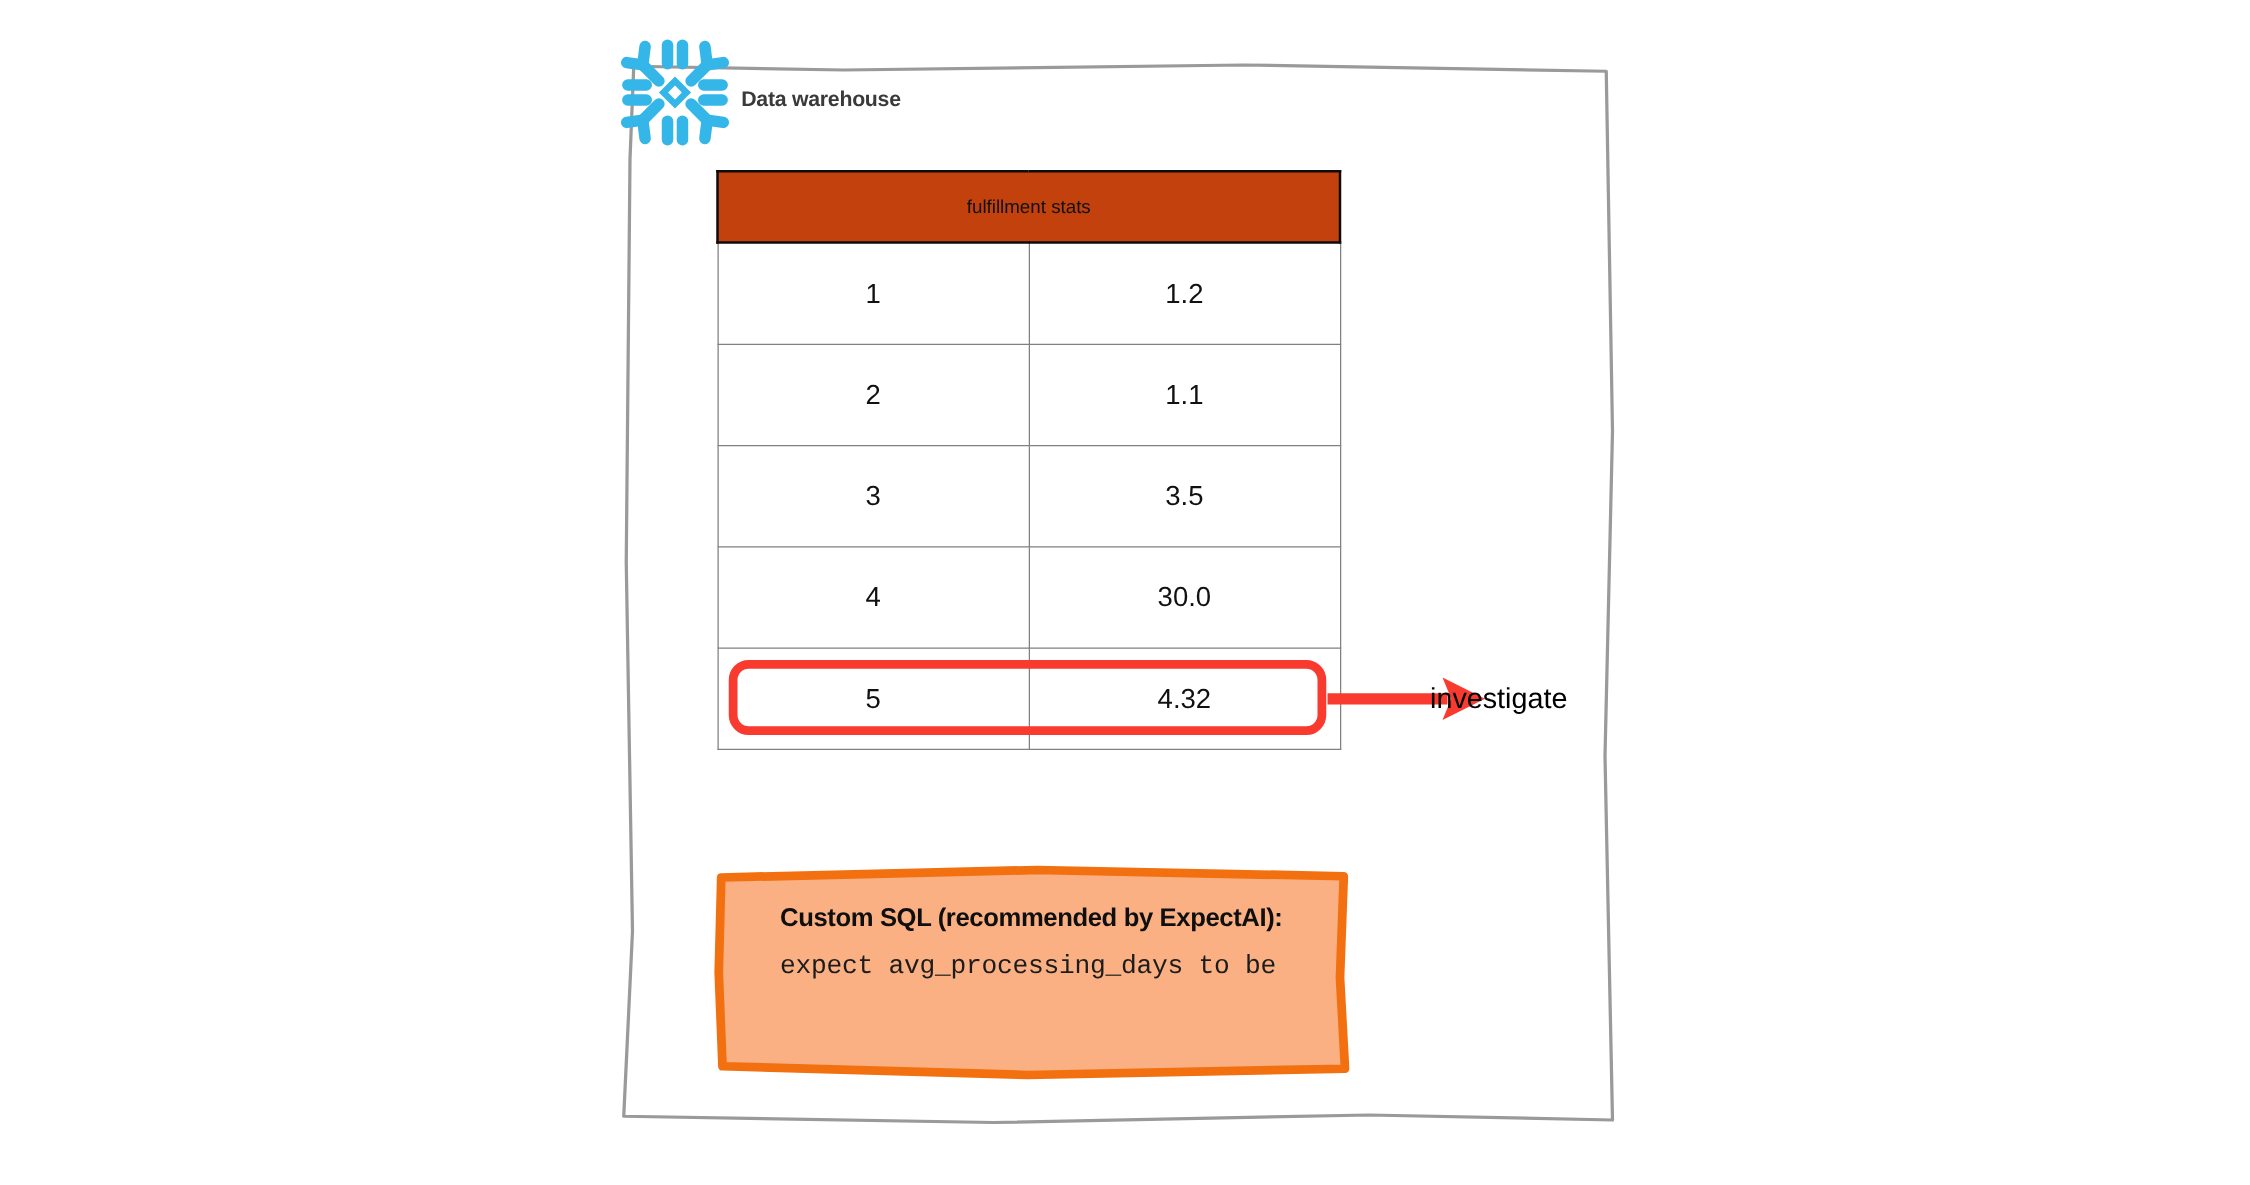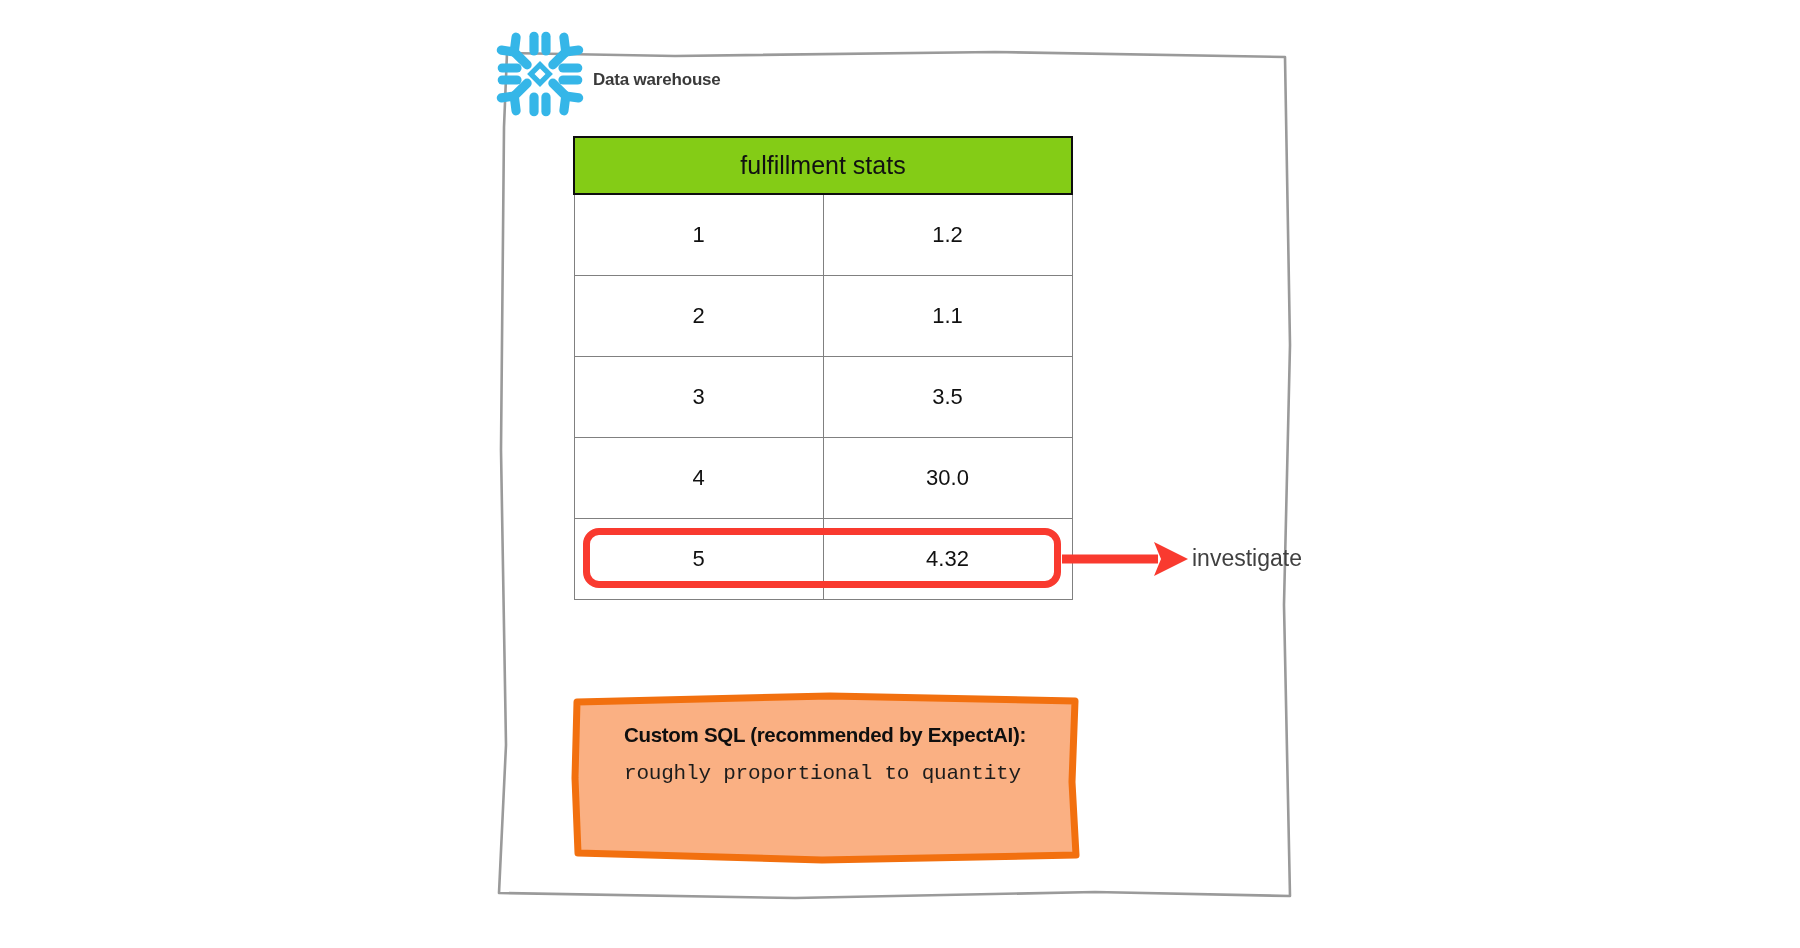--- a/index.html
+++ b/index.html
@@ -58,25 +58,25 @@
     table-layout: fixed;
   }
   #stats-table td, #stats-table th {
     border: 1.6px solid #808080;
     text-align: center;
     vertical-align: middle;
     padding: 0;
     color: #111111;
   }
   .tbl-title {
-    background: #84cc16;
+    background: #c2410c;
     border-color: #0d0d0d !important;
     border-width: 2px !important;
     height: 55px;
-    font-size: 25px;
+    font-size: 15px;
     font-weight: normal;
   }
   .tbl-head {
     background: #FCD705;
     border-color: #0d0d0d !important;
     border-width: 2px !important;
     height: 77px;
     font-size: 21px;
     font-weight: bold;
   }
@@ -103,24 +103,24 @@
   #investigate-arrow {
     position: absolute;
     left: 1062px;
     top: 538px;
     width: 130px;
     height: 42px;
   }
   #investigate-arrow svg { display: block; overflow: visible; }
   #investigate-label {
     position: absolute;
-    left: 1192px;
+    left: 1144px;
     top: 545px;
     font-size: 23px;
-    color: #404040;
+    color: #000000;
     white-space: nowrap;
   }
 
   
   #sql-callout {
     position: absolute;
     left: 572px;
     top: 692px;
     width: 508px;
     height: 170px;
@@ -238,15 +238,15 @@
 <div id="investigate-label">investigate</div>
 
 <div id="sql-callout">
   <div id="sql-callout-shape">
     <svg width="508" height="170" viewBox="0 0 508 170" fill="none">
       <path d="M5 10 L258 4 L503 9 L500 90 L504 163 L250 168 L6 161 L3 86 Z" fill="#FAB083" stroke="#F2700F" stroke-width="7" stroke-linejoin="round"></path>
     </svg>
   </div>
   <div id="sql-callout-body">
     <div id="sql-callout-heading">Custom SQL (recommended by ExpectAI):</div>
-    <div class="sql-code-line">roughly proportional to quantity</div>
+    <div class="sql-code-line">expect avg_processing_days to be</div>
   </div>
 </div>
 
 </body></html>

